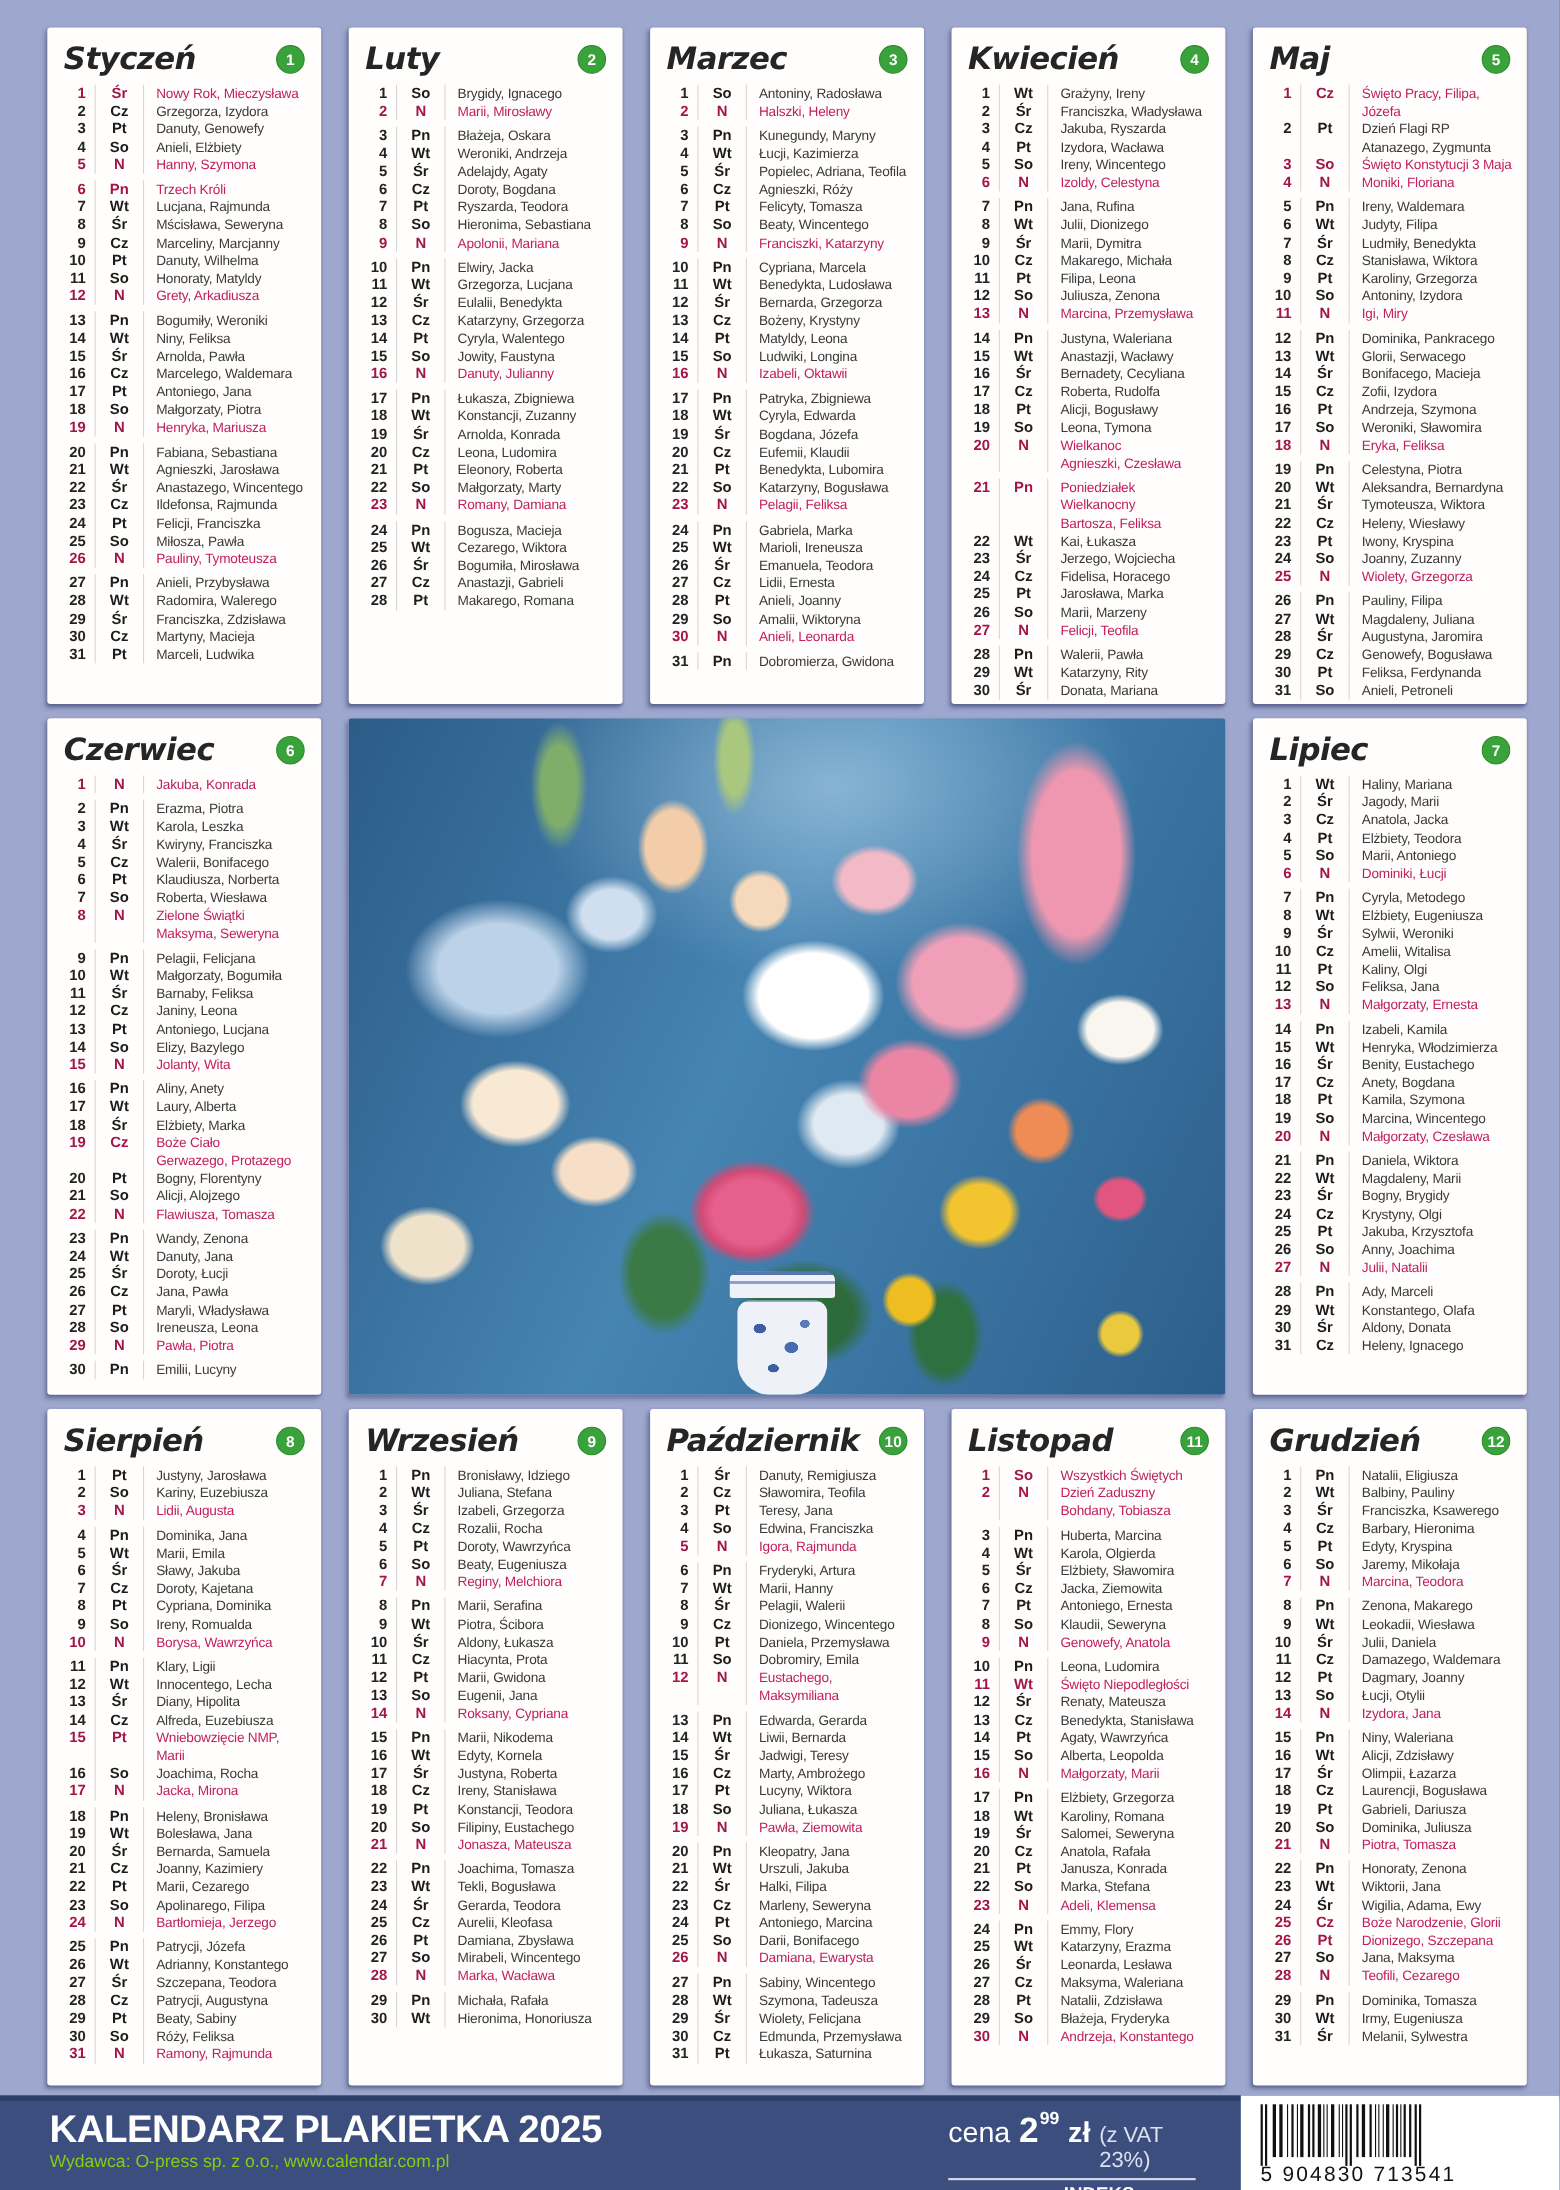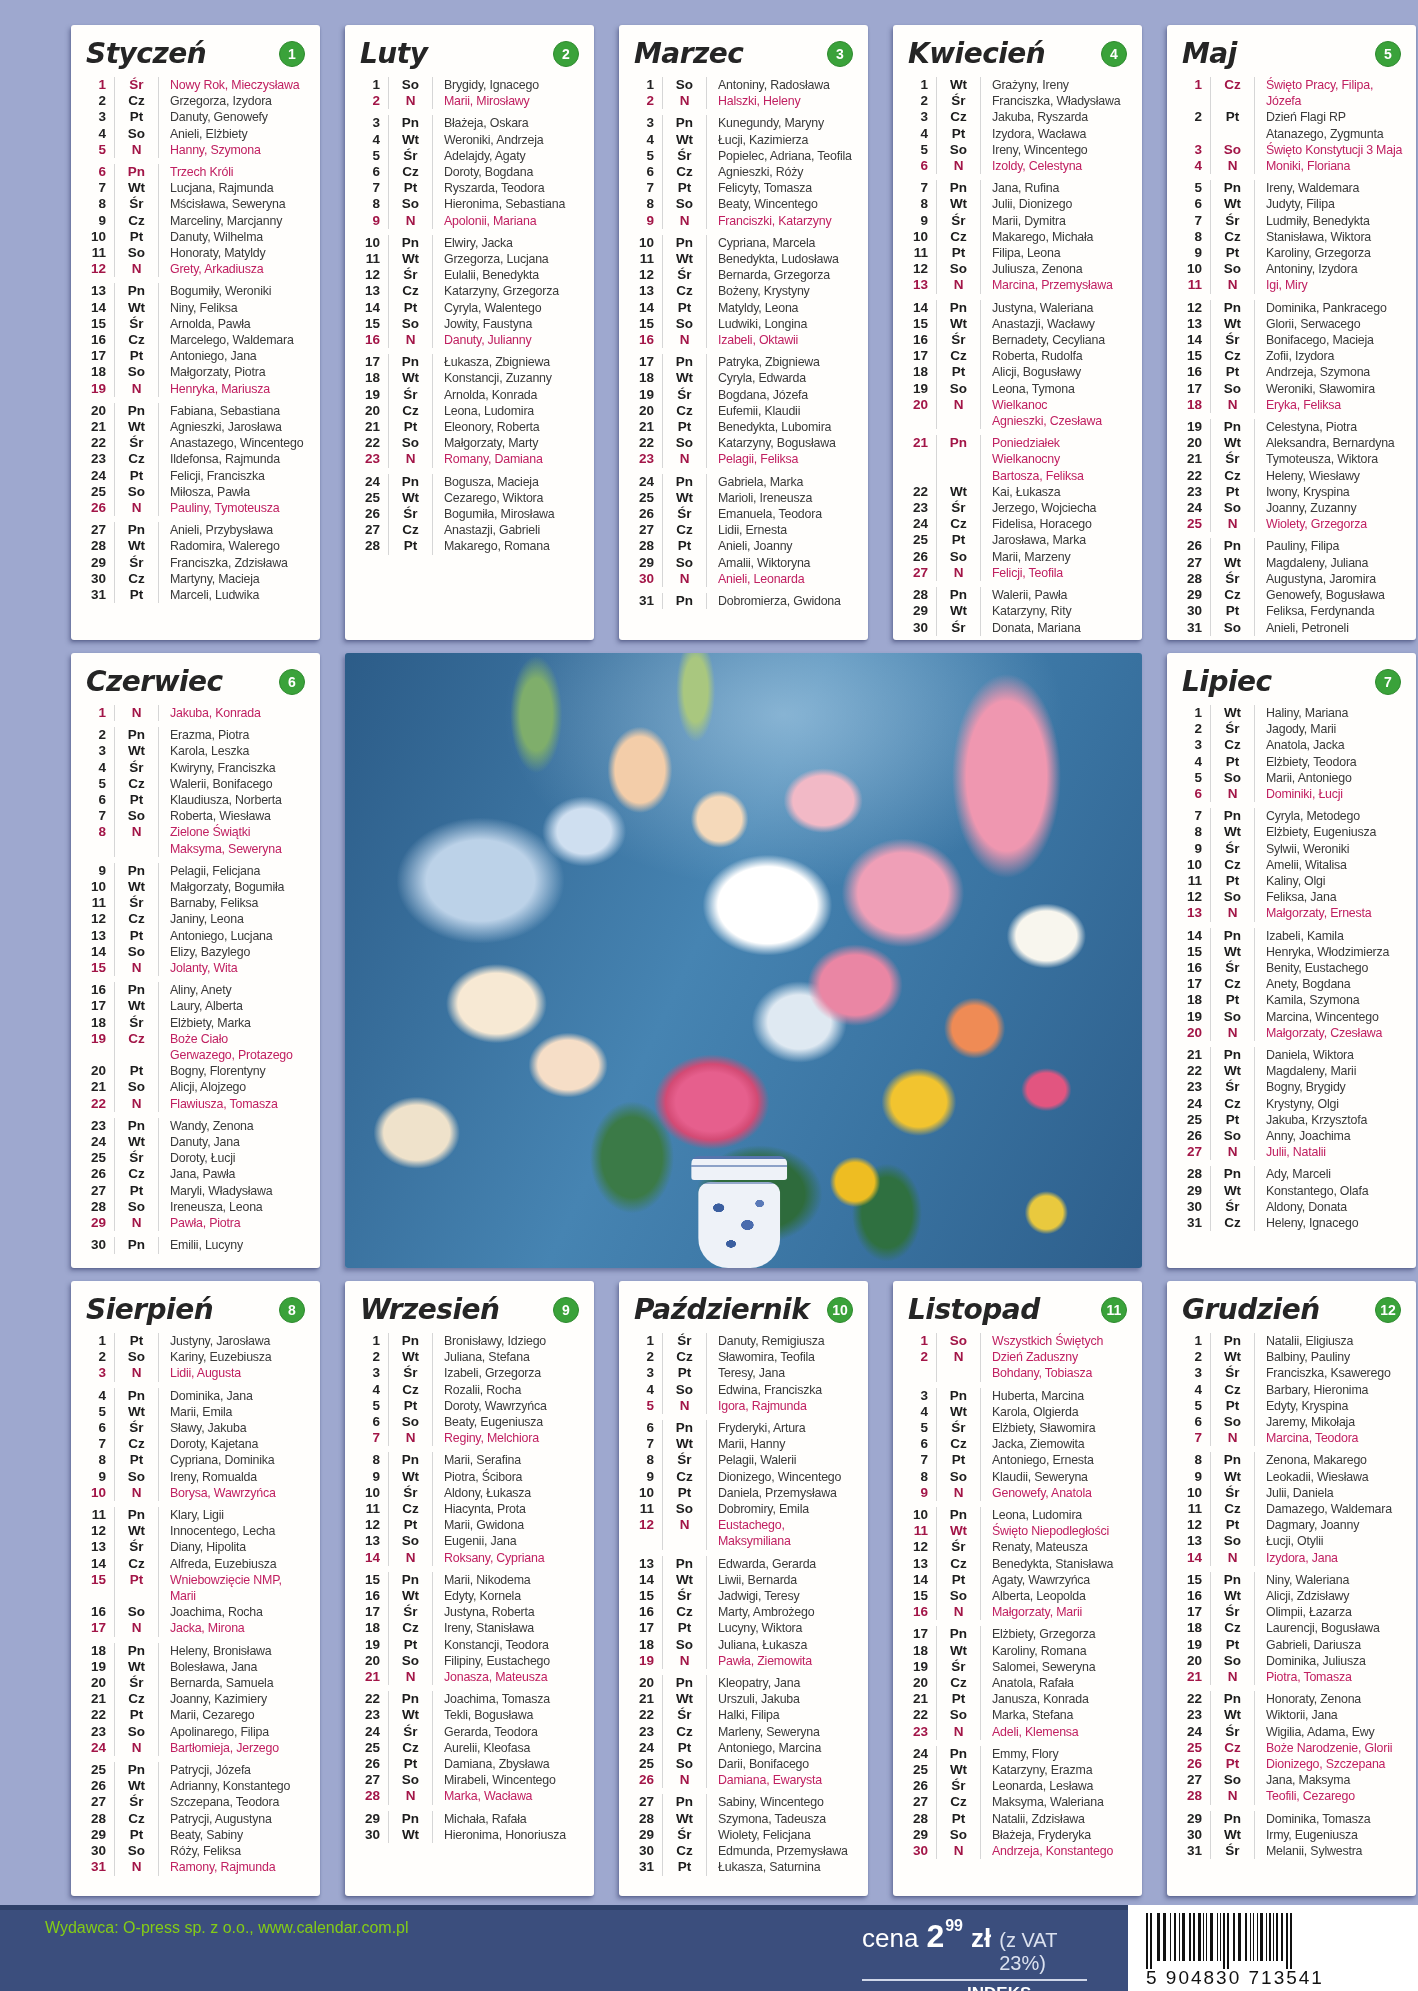--- a/index.html
+++ b/index.html
@@ -1,20 +1,20 @@
 <!DOCTYPE html>
 <html><head>
 <meta charset="utf-8">
 <style>
   * { margin:0; padding:0; box-sizing:border-box; }
   body { background:#666; font-family:"Liberation Sans", sans-serif; }
   .page { position:relative; width:1418px; height:1991px; background:#9ea8cf; overflow:hidden; margin:0 auto; }
   .grid { position:absolute; left:43px; top:25px; width:1321px;
           display:grid; grid-template-columns:repeat(5,249px); grid-auto-rows:615px;
-          column-gap:25px; row-gap:13px;margin-left:28px; }
+          column-gap:25px; row-gap:13px; }
   .panel { background:#fffefc; border-radius:3px; box-shadow:-2px 3px 4px rgba(66,74,118,.5), 0 1px 2px rgba(66,74,118,.4);
            padding:10px 13px 8px 13px; overflow:hidden; }
   .m-head { display:flex; justify-content:space-between; align-items:center; margin:2px 2px 7px 2px; }
   .m-title { font-style:italic; font-size:28px; font-weight:600; color:#252525; letter-spacing:-0.5px; font-family:"DejaVu Sans", sans-serif; }
   .m-badge { width:26px; height:26px; border-radius:50%; background:#3aa23a; border:1px solid #2e8a2e;
              color:#fff; font-weight:bold; font-size:14px; display:flex; align-items:center; justify-content:center; }
   .day-row { display:grid; grid-template-columns:30px 44px 1fr; line-height:16.2px; }
   .day-row.wk { margin-top:6px; }
   .day-row .d { font-weight:bold; font-size:13.5px; color:#232323; text-align:right; padding-right:8px; }
   .day-row .w { font-weight:bold; font-size:13.5px; color:#1c1c1c; text-align:center; border-left:1px solid #d6d6d6; }
@@ -1995,20 +1995,21 @@
         <div class="day-row">
           <span class="d">31</span>
           <span class="w">Śr</span>
           <span class="n">Melanii, Sylwestra</span>
         </div>
       </section>
   </div>
 
   <div class="footer">
     <div class="pub-block">
+      <div class="pub-title">KALENDARZ PLAKIETKA 2025</div>
       <div class="pub-sub">Wydawca: O-press sp. z o.o., www.calendar.com.pl</div>
     </div>
     <div class="price-block">
       <div class="price-line">
         <span class="price-label">cena</span>
         <span><span class="price-main">2</span><span class="price-sup">99</span></span>
         <span class="price-cur">zł</span>
         <span class="price-vat">(z VAT 23%)</span>
       </div>
       <div class="price-under">

